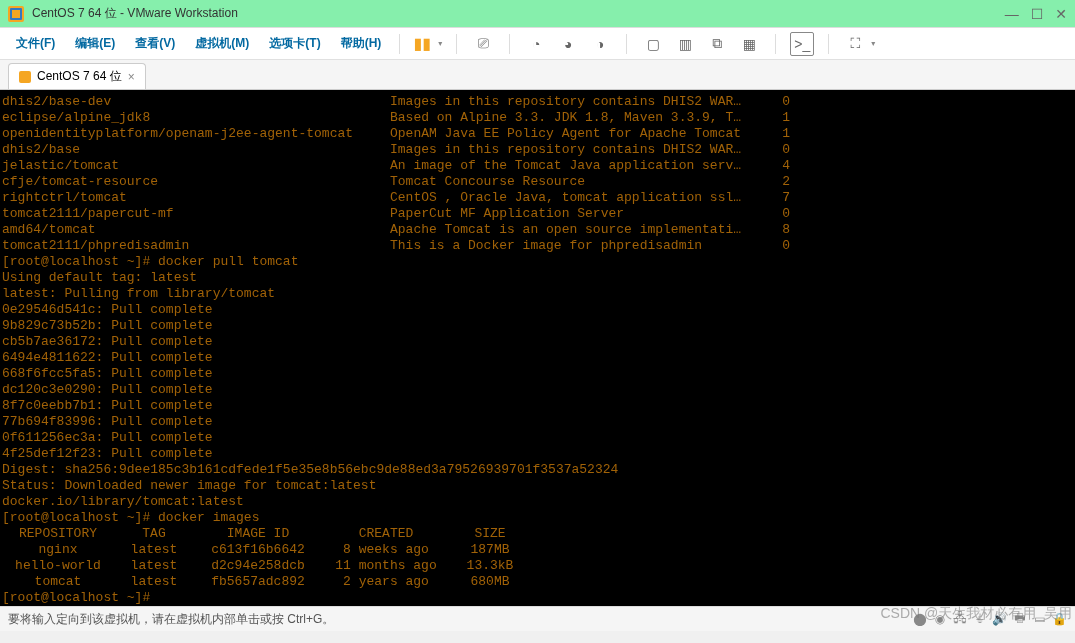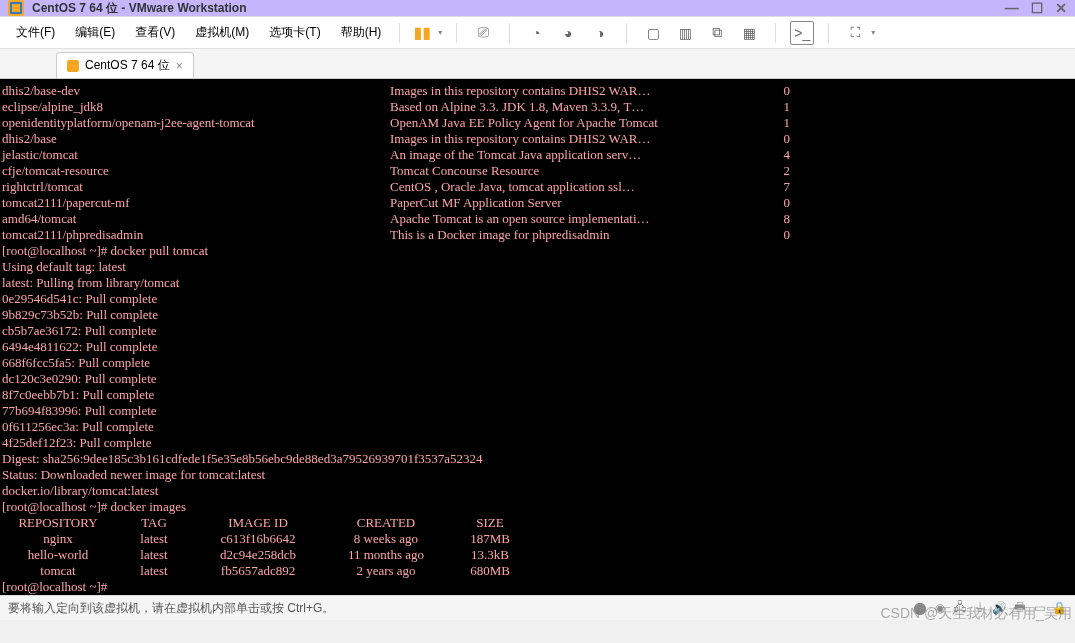--- a/index.html
+++ b/index.html
@@ -5,28 +5,27 @@
     * { margin: 0; padding: 0; box-sizing: border-box; }
     body {
       font-family: "Microsoft YaHei", Arial, sans-serif;
       background: #f0f0f0;
       width: 1075px;
       height: 643px;
       overflow: hidden;
       position: relative;
     }
     .title-bar {
-      height: 17px;
-      background: #c4b5fd;
+      height: 28px;
+      background: #86efac;
       display: flex;
       align-items: center;
       padding: 0 8px;
       border-bottom: 1px solid #ddd;
       font-size: 12px;
-      font-weight: bold;
     }
     .title-bar .logo {
       width: 16px; height: 16px;
       background: #f5a623;
       border-radius: 2px;
       margin-right: 8px;
       display: flex;
       align-items: center;
       justify-content: center;
     }
@@ -45,21 +44,22 @@
       display: flex;
       align-items: center;
       padding: 0 8px;
       border-bottom: 1px solid #e0e0e0;
       font-size: 12px;
       gap: 4px;
     }
     .menu-bar .menu-item {
       padding: 4px 8px;
       cursor: pointer;
-      color: #000000;
+      color: #0369a1;
+      font-weight: bold;
     }
     .menu-bar .sep { width: 1px; height: 20px; background: #ddd; margin: 0 6px; }
     .toolbar-icons { display: flex; gap: 8px; align-items: center; }
     .tb-icon {
       width: 24px; height: 24px;
       display: flex; align-items: center; justify-content: center;
       cursor: pointer;
       color: #666;
       font-size: 14px;
     }
@@ -77,32 +77,31 @@
       display: flex;
       align-items: center;
       padding: 4px 10px;
       background: #fff;
       border: 1px solid #ccc;
       border-bottom: none;
       border-radius: 4px 4px 0 0;
       font-size: 12px;
       gap: 6px;
       cursor: pointer;
-      margin-left: 48px;
     }
     .tab .logo-small {
       width: 12px; height: 12px;
       background: #f5a623;
       border-radius: 2px;
     }
     .tab .close { color: #888; font-size: 12px; }
     .terminal {
       background: #000;
-      color: #fca5a5;
-      font-family: Liberation Serif, serif;
+      color: #a16207;
+      font-family: Liberation Mono, monospace;
       font-size: 13px;
       line-height: 16px;
       padding: 4px 2px;
       height: 516px;
       overflow: hidden;
       white-space: pre;
     }
     .terminal .row { display: flex; }
     .terminal .col1 { width: 388px; }
     .terminal .col2 { width: 370px; }

